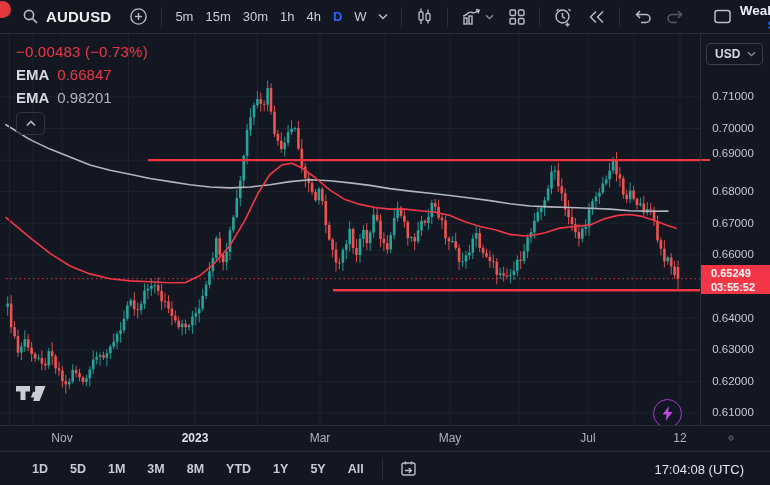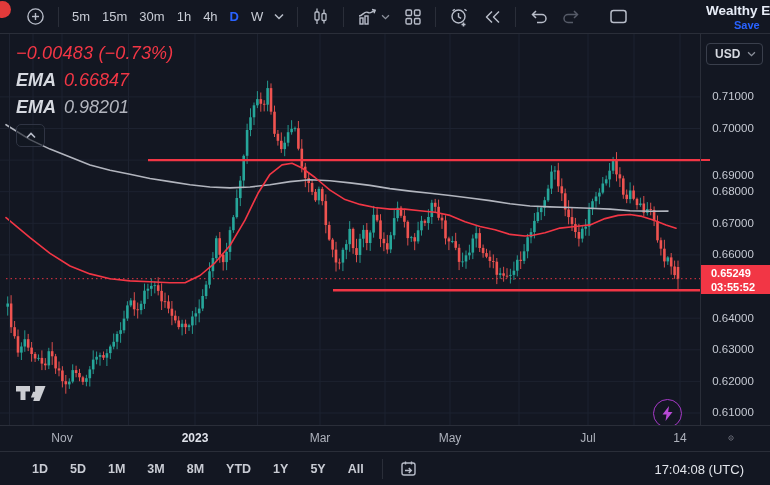--- a/index.html
+++ b/index.html
@@ -19,21 +19,21 @@
   .chev{color:#8c919c;margin-left:-3px;}
   .notif-dot{position:absolute;left:-6px;top:1px;width:17px;height:17px;border-radius:50%;
              background:#e23a3a;z-index:40;}
   .account{margin-left:auto;width:64px;flex:none;text-align:left;line-height:1.1;padding-top:2px;}
   .acct-name{font-size:13.5px;font-weight:700;color:#e7ecf7;white-space:nowrap;}
   .acct-save{font-size:11px;color:#2962ff;font-weight:700;padding-left:28px;}
   
   .chart-wrap{position:absolute;top:34px;left:0;width:770px;height:391px;}
   #chart{position:absolute;left:0;top:0;}
   .left-edge{position:absolute;left:9px;top:0;bottom:0;width:1px;background:#1e2331;z-index:2;}
-  .legend{position:absolute;left:16px;top:9px;z-index:10;font-size:18px;font-style:italic;}
+  .legend{position:absolute;left:16px;top:9px;z-index:10;font-size:15px;}
   .legend-row{margin-bottom:6px;display:flex;gap:8px;align-items:baseline;}
   .chg{color:#f23645;letter-spacing:.2px;}
   .ema-lab{color:#d6d9e0;font-weight:700;}
   .v-red{color:#f23645;}
   .v-gray{color:#b2b5be;}
   .collapse-btn{margin-top:4px;width:27px;height:21px;border:1px solid #2f3443;border-radius:5px;
                 background:rgba(19,23,34,.6);display:flex;align-items:center;justify-content:center;
                 color:#b2b5be;cursor:pointer;}
   .tv-logo{position:absolute;left:16px;top:352px;z-index:5;opacity:.95;}
   .flash-btn{position:absolute;left:653px;top:365px;width:27px;height:27px;border-radius:50%;
@@ -66,20 +66,29 @@
   .clock{margin-left:auto;font-size:13px;color:#e3e6ec;padding-right:2px;}
 </style>
 </head>
 <body>
 
 <div id="app">
 
   <div class="notif-dot"></div>
 
   <div class="topbar">
+    <button class="tbtn">
+      <span class="icon">
+        <svg width="17" height="17" viewBox="0 0 17 17" fill="none" stroke="currentColor" stroke-width="1.6">
+          <circle cx="7" cy="7" r="4.6"></circle>
+            <line x1="10.6" y1="10.6" x2="15" y2="15"></line>
+          </svg>
+      </span>
+      <span class="symbol">AUDUSD</span>
+    </button>
     <button class="tbtn" style="margin-left:4px;">
       <span class="icon">
         <svg width="19" height="19" viewBox="0 0 19 19" fill="none" stroke="currentColor" stroke-width="1.4">
           <circle cx="9.5" cy="9.5" r="7.6"></circle>
             <line x1="9.5" y1="6" x2="9.5" y2="13"></line>
             <line x1="6" y1="9.5" x2="13" y2="9.5"></line>
           </svg>
       </span>
     </button>
     <div class="sep"></div>
@@ -659,38 +668,38 @@
             </svg>
         </span>
       </button>
       <div class="axis-mark" id="res-mark" style="top: 125.119px;"></div>
       <div class="last-label" id="last-label" style="top: 230.683px;">
         <div>0.65249</div>
         <div>03:55:52</div>
       </div>
     <div class="ptick" style="top: 56.4014px;">0.71000</div>
         <div class="ptick" style="top: 88.0101px;">0.70000</div>
-        <div class="ptick" style="top: 135px;">0.69000</div>
+        <div class="ptick" style="top: 113px;">0.69000</div>
         <div class="ptick" style="top: 151.228px;">0.68000</div>
         <div class="ptick" style="top: 182.836px;">0.67000</div>
         <div class="ptick" style="top: 214.445px;">0.66000</div>
         <div class="ptick" style="top: 277.662px;">0.64000</div>
         <div class="ptick" style="top: 309.271px;">0.63000</div>
         <div class="ptick" style="top: 340.88px;">0.62000</div>
         <div class="ptick" style="top: 372.489px;">0.61000</div>
       </div>
   </div>
 
   <div class="time-axis">
       <div class="ttick" style="left: 62px;">Nov</div>
       <div class="ttick emph" style="left: 195px;">2023</div>
       <div class="ttick" style="left: 320px;">Mar</div>
       <div class="ttick" style="left: 450px;">May</div>
       <div class="ttick" style="left: 588px;">Jul</div>
-      <div class="ttick" style="left: 680px;">14</div>
+      <div class="ttick" style="left: 680px;">12</div>
     </div>
   <button class="gear-btn">
     <svg width="16" height="16" viewBox="0 0 16 16" fill="none" stroke="currentColor" stroke-width="1.3">
       <path d="M5.5 2.5 H10.5 L13.5 5.5 V10.5 L10.5 13.5 H5.5 L2.5 10.5 V5.5 Z"></path>
       <circle cx="8" cy="8" r="1.6" fill="currentColor" stroke="none"></circle>
       </svg>
   </button>
 
   <div class="bottombar">
     <div style="display:flex;align-items:center;gap:6px;">

